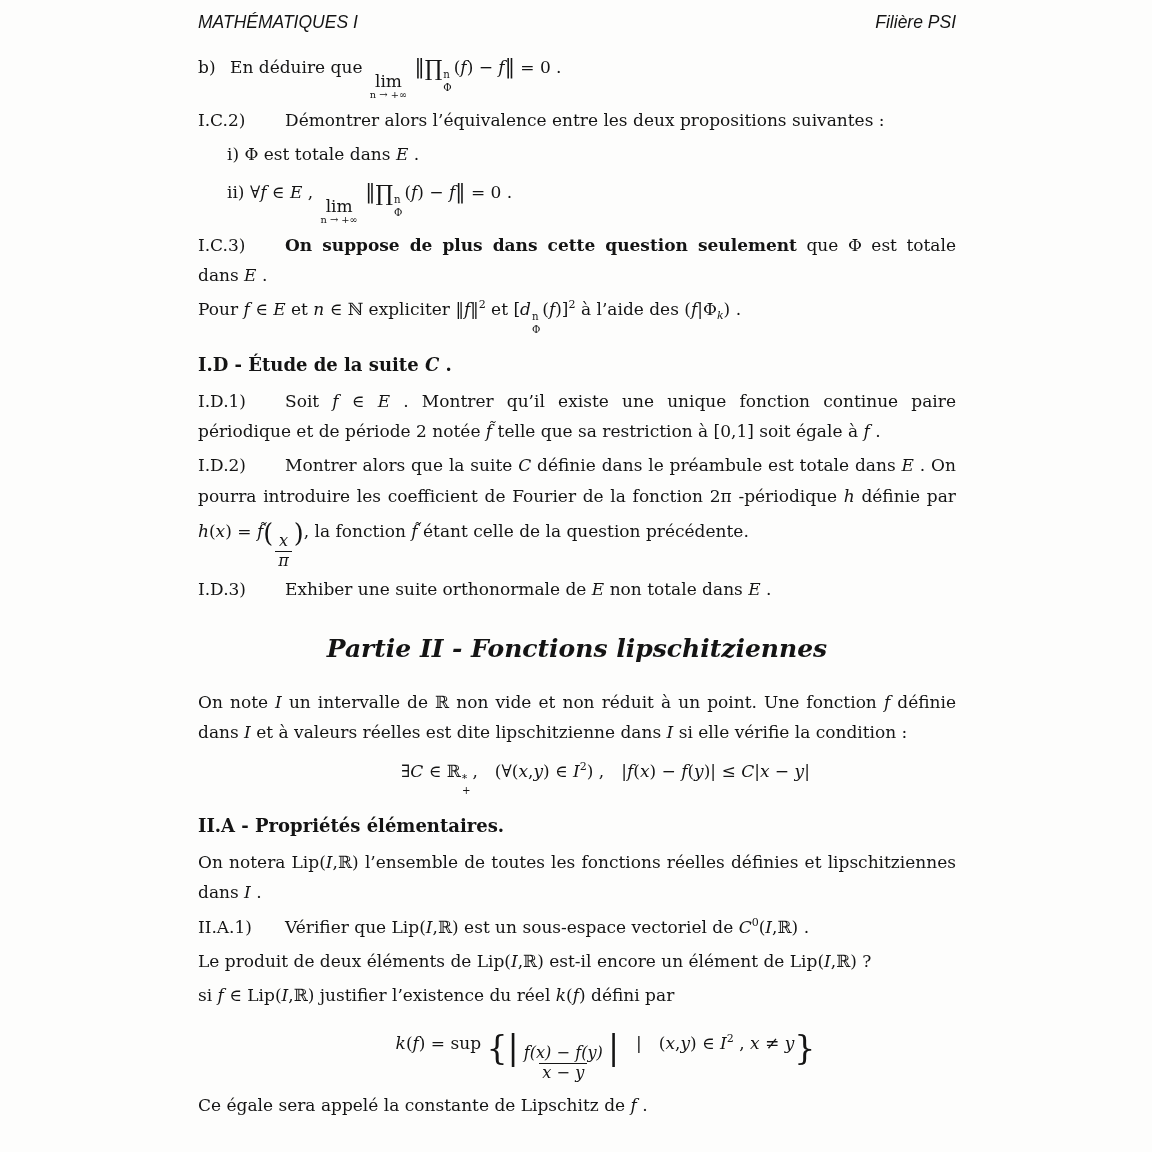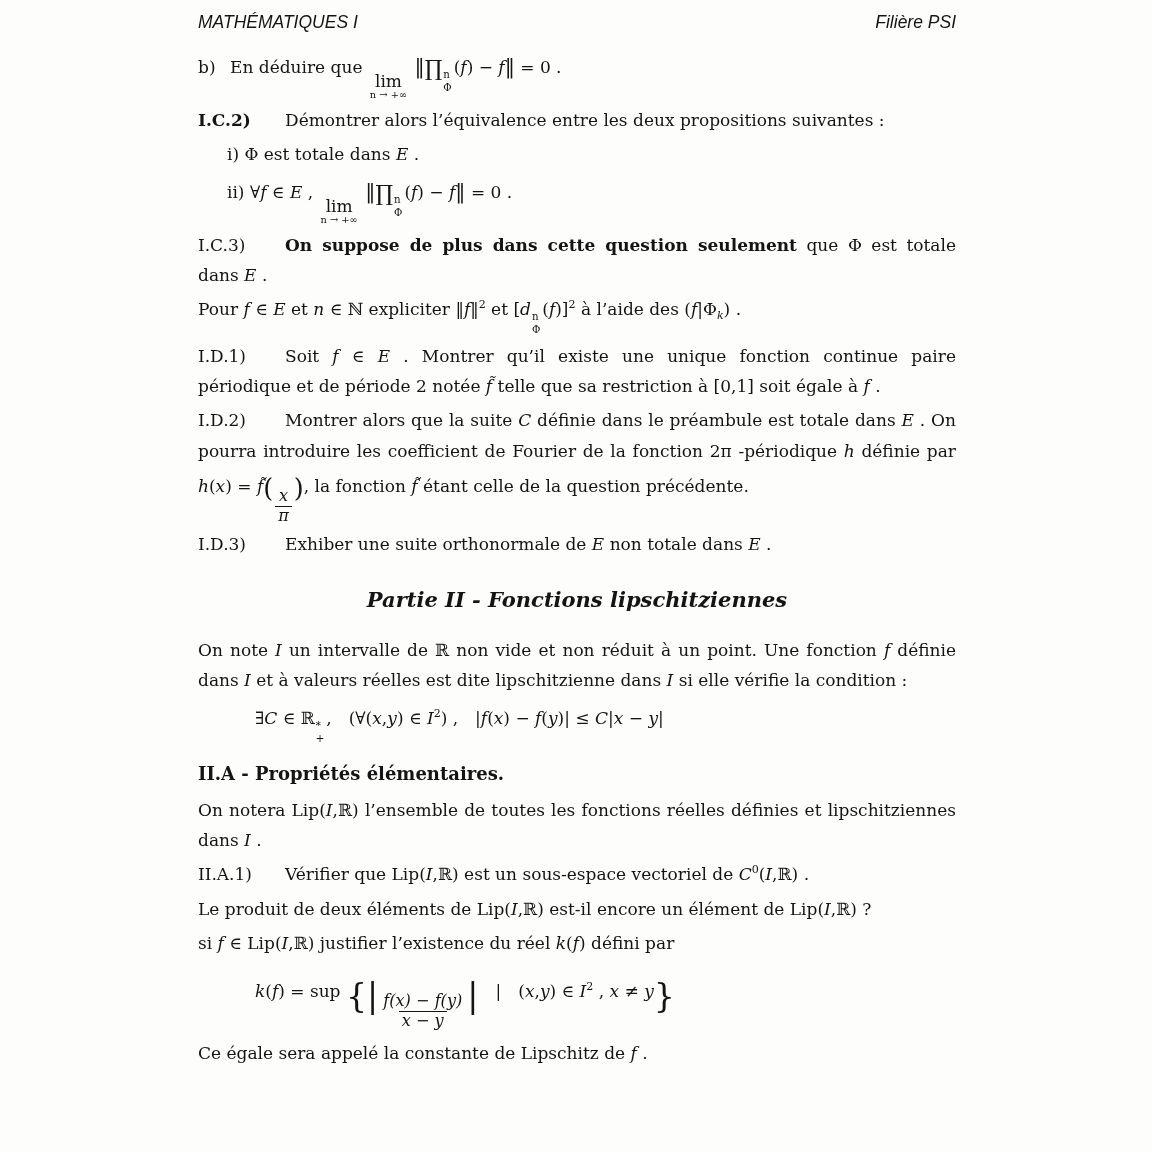--- a/index.html
+++ b/index.html
@@ -21,22 +21,22 @@
   .header { top: 12px; gap: 20px; }
   .footer { top: 1162px; }
   .content {
     position: absolute; top: 48px; left: 198px; width: 758px;
     font-size: 17px; line-height: 1.78;
     text-align: justify;
   }
   .block { margin: 0 0 4px 0; }
   .block.indent1 { padding-left: 29px; }
   .block.h { font-weight: bold; font-size: 18px; margin: 12px 0 5px; text-align: left; }
-  .block.title { text-align: center; font-weight: bold; font-style: italic; font-size: 21px; margin: 22px 0 16px; }
-  .block.formula { padding-left: 57px; margin: 8px 0; text-align: left; }
+  .block.title { text-align: center; font-weight: bold; font-style: italic; font-size: 25px; margin: 22px 0 16px; }
+  .block.formula { padding-left: 57px; margin: 8px 0; text-align: center; }
   .lbl { display: inline-block; }
   .i { font-style: italic; }
   .b { font-weight: bold; }
   .bi { font-weight: bold; font-style: italic; }
   .sup { vertical-align: super; font-size: 0.65em; }
   .sub { vertical-align: sub; font-size: 0.65em; }
   .lg  { font-size: 1.2em; }
   .blg { font-size: 1.5em; vertical-align: -0.18em; }
   .bxl { font-size: 1.95em; vertical-align: -0.3em; }
   .prod { font-size: 1.3em; vertical-align: -0.12em; }
@@ -68,34 +68,35 @@
   </div>
 
   <div class="content">
       <div class="block p"><span class="lbl" style="width: 32px;">b)</span><span>En déduire que </span><span class="stack">
           <span class="st-top">lim</span>
           <span class="st-bot">n → +∞</span>
         </span><span> </span><span class="lg">‖</span><span class="prod">∏</span><span class="ss">
           <span class="ss-top">n</span>
           <span class="ss-bot">Φ</span>
         </span><span>(</span><span class="i">f</span><span>) − </span><span class="i">f</span><span class="lg">‖</span><span> = 0 .</span></div>
-      <div class="block p"><span class="lbl" style="width: 87px; font-weight: bold;">I.C.2)</span><span>Démontrer alors l’équivalence entre les deux propositions suivantes :</span></div>
+      <div class="block p"><span class="lbl" style="width: 87px;">I.C.2)</span><span>Démontrer alors l’équivalence entre les deux propositions suivantes :</span></div>
       <div class="block p indent1"><span>i) Φ est totale dans </span><span class="i">E</span><span> .</span></div>
       <div class="block p indent1"><span>ii) ∀</span><span class="i">f</span><span> ∈ </span><span class="i">E</span><span> , </span><span class="stack">
           <span class="st-top">lim</span>
           <span class="st-bot">n → +∞</span>
         </span><span> </span><span class="lg">‖</span><span class="prod">∏</span><span class="ss">
           <span class="ss-top">n</span>
           <span class="ss-bot">Φ</span>
         </span><span>(</span><span class="i">f</span><span>) − </span><span class="i">f</span><span class="lg">‖</span><span> = 0 .</span></div>
       <div class="block p"><span class="lbl" style="width: 87px;">I.C.3)</span><span class="b">On suppose de plus dans cette question seulement</span><span> que Φ est totale dans </span><span class="i">E</span><span> .</span></div>
       <div class="block p"><span>Pour </span><span class="i">f</span><span> ∈ </span><span class="i">E</span><span> et </span><span class="i">n</span><span> ∈ ℕ expliciter </span><span>‖</span><span class="i">f</span><span>‖</span><span class="sup">2</span><span> et </span><span>[</span><span class="i">d</span><span class="ss">
           <span class="ss-top">n</span>
           <span class="ss-bot">Φ</span>
         </span><span>(</span><span class="i">f</span><span>)]</span><span class="sup">2</span><span> à l’aide des (</span><span class="i">f</span><span>|Φ</span><span class="sub i">k</span><span>) .</span></div>
+      <div class="block h"><span class="b">I.D - Étude de la suite </span><span class="bi">C</span><span class="b"> .</span></div>
       <div class="block p"><span class="lbl" style="width: 87px;">I.D.1)</span><span>Soit </span><span class="i">f</span><span> ∈ </span><span class="i">E</span><span> . Montrer qu’il existe une unique fonction continue paire périodique et de période 2 notée </span><span class="i">f̃</span><span> telle que sa restriction à [0,1] soit égale à </span><span class="i">f</span><span> .</span></div>
       <div class="block p"><span class="lbl" style="width: 87px;">I.D.2)</span><span>Montrer alors que la suite </span><span class="i">C</span><span> définie dans le préambule est totale dans </span><span class="i">E</span><span> . On pourra introduire les coefficient de Fourier de la fonction 2π -périodique </span><span class="i">h</span><span> définie par </span><span class="i">h</span><span>(</span><span class="i">x</span><span>) = </span><span class="i">f̃</span><span class="blg">(</span><span class="frac i">
           <span class="num">x</span>
           <span class="den">π</span>
         </span><span class="blg">)</span><span>, la fonction </span><span class="i">f̃</span><span> étant celle de la question précédente.</span></div>
       <div class="block p"><span class="lbl" style="width: 87px;">I.D.3)</span><span>Exhiber une suite orthonormale de </span><span class="i">E</span><span> non totale dans </span><span class="i">E</span><span> .</span></div>
       <div class="block title"><span>Partie II - Fonctions lipschitziennes</span></div>
       <div class="block p"><span>On note </span><span class="i">I</span><span> un intervalle de ℝ non vide et non réduit à un point. Une fonction </span><span class="i">f</span><span> définie dans </span><span class="i">I</span><span> et à valeurs réelles est dite lipschitzienne dans </span><span class="i">I</span><span> si elle vérifie la condition :</span></div>
       <div class="block formula"><span>∃</span><span class="i">C</span><span> ∈ ℝ</span><span class="ss">
           <span class="ss-top">*</span>

